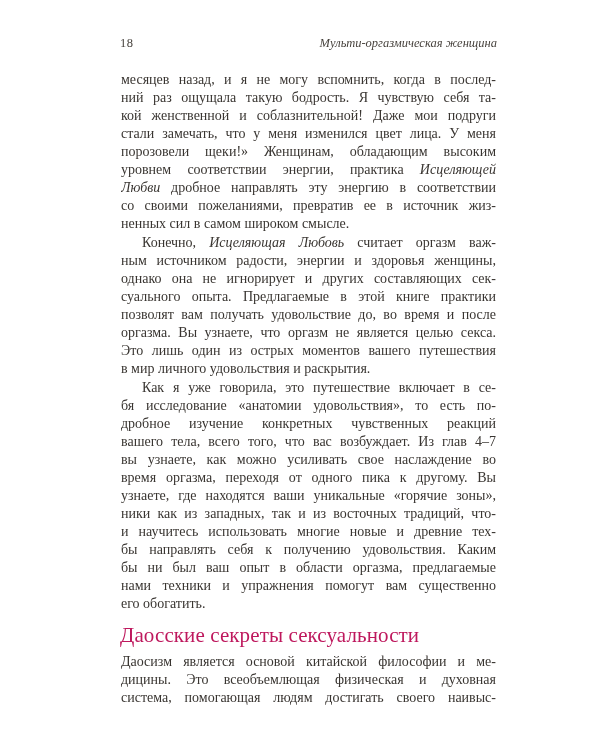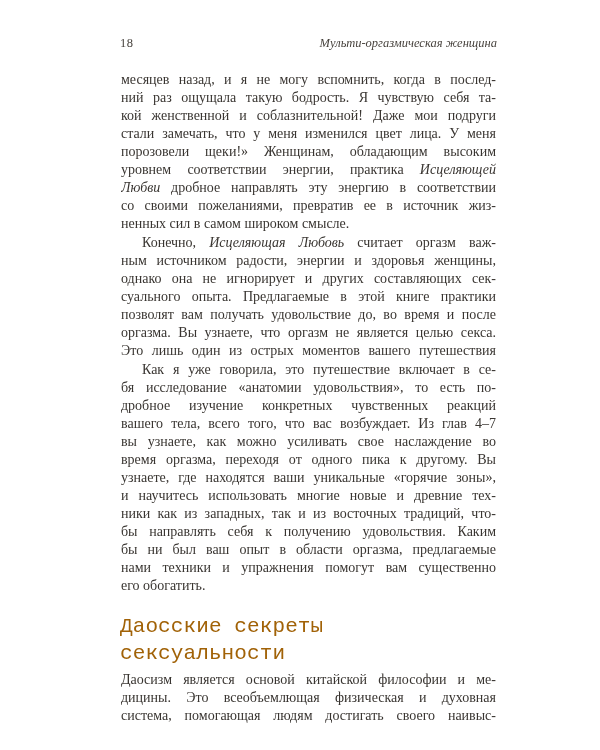--- a/index.html
+++ b/index.html
@@ -58,27 +58,27 @@
   .line.last {
     text-align-last: left;
   }
   .line.indent {
     text-indent: 21px;
   }
   .line .it {
     font-style: italic;
   }
   .section-heading {
-    margin: 18px 0 4px 0;
+    margin: 9px 0 4px 0;
     padding: 0;
-    font-family: Liberation Mono, monospace;
+    font-family: Liberation Serif, serif;
     font-weight: 400;
     font-size: 21px;
     line-height: 27px;
-    color: #a16207;
+    color: #be185d;
     letter-spacing: 0.1px;
   }
 </style>
 </head>
 <body>
 
 <div class="page">
   <div class="page-header">
     <span class="pagenum">18</span>
     <span class="running">Мульти-оргазмическая женщина</span>
@@ -96,31 +96,32 @@
         <div class="line last"><span>ненных сил в самом широком смысле.</span></div>
       </div>
       <div class="para">
         <div class="line indent"><span>Конечно, </span><span class="it">Исцеляющая Любовь</span><span> считает оргазм важ-</span></div>
         <div class="line"><span>ным источником радости, энергии и здоровья женщины,</span></div>
         <div class="line"><span>однако она не игнорирует и других составляющих сек-</span></div>
         <div class="line"><span>суального опыта. Предлагаемые в этой книге практики</span></div>
         <div class="line"><span>позволят вам получать удовольствие до, во время и после</span></div>
         <div class="line"><span>оргазма. Вы узнаете, что оргазм не является целью секса.</span></div>
         <div class="line"><span>Это лишь один из острых моментов вашего путешествия</span></div>
+        <div class="line last"><span>в мир личного удовольствия и раскрытия.</span></div>
       </div>
       <div class="para">
         <div class="line indent"><span>Как я уже говорила, это путешествие включает в се-</span></div>
         <div class="line"><span>бя исследование «анатомии удовольствия», то есть по-</span></div>
         <div class="line"><span>дробное изучение конкретных чувственных реакций</span></div>
         <div class="line"><span>вашего тела, всего того, что вас возбуждает. Из глав 4–7</span></div>
         <div class="line"><span>вы узнаете, как можно усиливать свое наслаждение во</span></div>
         <div class="line"><span>время оргазма, переходя от одного пика к другому. Вы</span></div>
         <div class="line"><span>узнаете, где находятся ваши уникальные «горячие зоны»,</span></div>
+        <div class="line"><span>ники как из западных, так и из восточных традиций, что-</span></div>
         <div class="line"><span>и научитесь использовать многие новые и древние тех-</span></div>
-        <div class="line"><span>ники как из западных, так и из восточных традиций, что-</span></div>
         <div class="line"><span>бы направлять себя к получению удовольствия. Каким</span></div>
         <div class="line"><span>бы ни был ваш опыт в области оргазма, предлагаемые</span></div>
         <div class="line"><span>нами техники и упражнения помогут вам существенно</span></div>
         <div class="line last"><span>его обогатить.</span></div>
       </div>
       <h2 class="section-heading">Даосские секреты сексуальности</h2>
       <div class="para">
         <div class="line"><span>Даосизм является основой китайской философии и ме-</span></div>
         <div class="line"><span>дицины. Это всеобъемлющая физическая и духовная</span></div>
         <div class="line"><span>система, помогающая людям достигать своего наивыс-</span></div>

